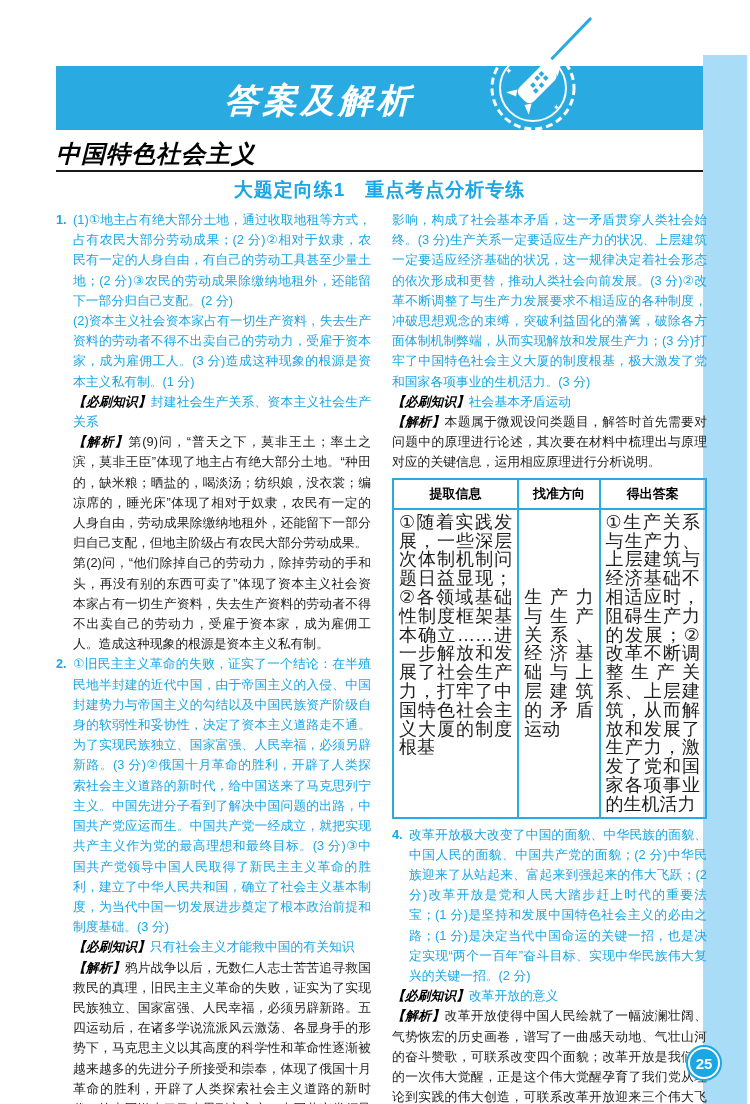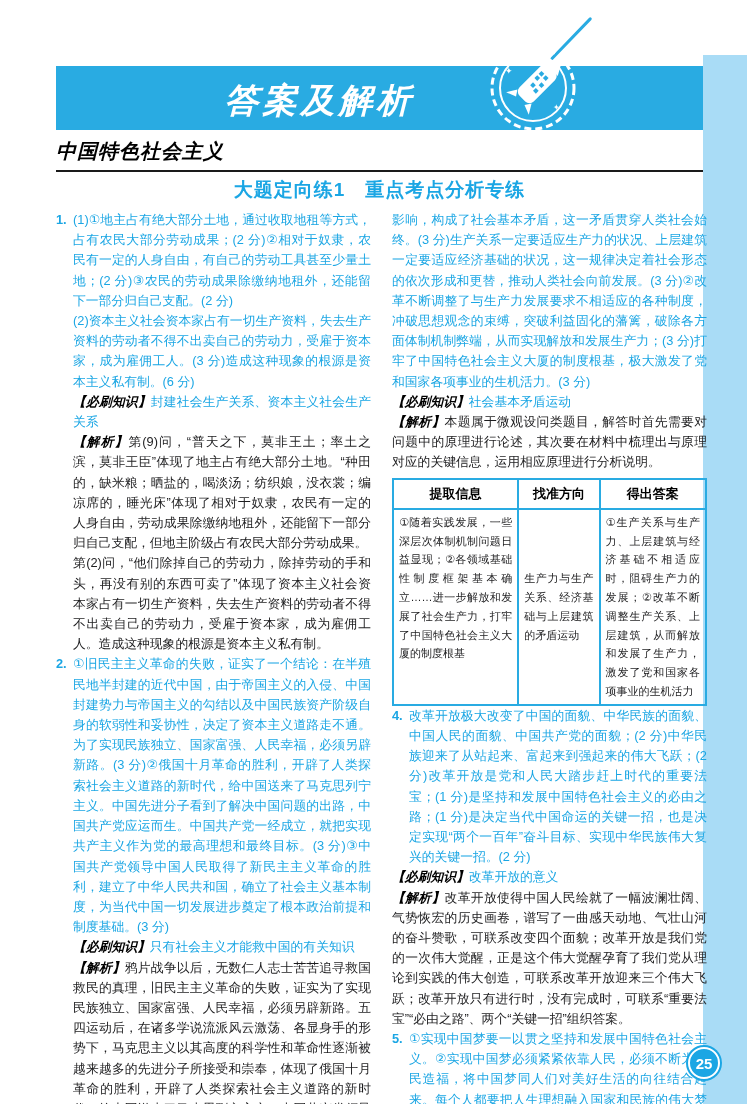--- a/index.html
+++ b/index.html
@@ -22,45 +22,45 @@
     font-size:34px; font-weight:bold; color:#fff; letter-spacing:4px;font-style:italic;
   }
   
   .stamp{position:absolute; left:487px; top:40px; width:92px; height:92px;}
   .needle{
     position:absolute; left:551px; top:58px; width:58px; height:3px;
     background:var(--banner); transform:rotate(-46deg); transform-origin:left center; border-radius:2px;
   }
   
   .section-label{
-    position:absolute; left:56px; top:138px; font-size:20px; font-weight:bold; font-style:italic;
+    position:absolute; left:56px; top:138px; font-size:24px; font-weight:bold; font-style:italic;
     color:#000; letter-spacing:1px;
   }
   .section-rule{position:absolute; left:56px; top:170px; width:647px; height:2px; background:#1a1a1a;}
   
   .page-title{
     position:absolute; left:56px; top:177px; width:647px; text-align:center;
     color:var(--blue); font-weight:bold; font-size:19px; letter-spacing:1px;
   }
   
   .columns{position:absolute; left:56px; top:210px; width:651px; display:flex; gap:21px;}
   .col{width:315px; font-size:12.8px; line-height:20.2px; text-align:justify;}
   .col p{margin:0; text-align:justify;}
   .ans{display:flex;}
   .ans .num{flex:0 0 17px; color:var(--blue); font-weight:bold;}
   .ans .body{flex:1; min-width:0;}
   .b{color:var(--blue); font-weight:normal;}
   .lbl{color:#000; font-weight:bold;font-style:italic;}  
   
   .k-table{
-    width:100%; border-collapse:collapse; table-layout:fixed; margin:5px 0 0 0;
+    width:100%; border-collapse:collapse; table-layout:fixed; margin:5px 0 6px 0;
   }
   .k-table th,.k-table td{border:2px solid var(--banner); padding:3px 5px;}
   .k-table th{font-size:13px; font-weight:bold; text-align:center; color:#000; padding:4px 2px;}
-  .k-table td{font-size:11px; line-height:18.8px; text-align:justify; vertical-align:top; color:var(--ink);}
+  .k-table td{font-size:18px; line-height:18.8px; text-align:justify; vertical-align:top; color:var(--ink);}
   .k-table td.mid{vertical-align:middle;}
   .k-table col.c1{width:40%;} .k-table col.c2{width:26%;} .k-table col.c3{width:34%;}
   
   .page-num{
     position:absolute; left:688px; top:1047px; width:28px; height:28px; border-radius:50%;
     background:var(--blue); border:2px solid #fff; box-shadow:0 0 0 2px var(--blue);
     color:#fff; font-weight:bold; font-size:15px; display:flex; align-items:center; justify-content:center;
   }
 </style>
 </head>
@@ -102,21 +102,21 @@
   <div class="page-title">大题定向练1　重点考点分析专练</div>
 
   <div class="columns">
 
     <div class="col">
 
       <div class="ans">
         <span class="num">1.</span>
         <div class="body">
           <p class="b">(1)①地主占有绝大部分土地，通过收取地租等方式，占有农民大部分劳动成果；(2 分)②相对于奴隶，农民有一定的人身自由，有自己的劳动工具甚至少量土地；(2 分)③农民的劳动成果除缴纳地租外，还能留下一部分归自己支配。(2 分)</p>
-          <p class="b">(2)资本主义社会资本家占有一切生产资料，失去生产资料的劳动者不得不出卖自己的劳动力，受雇于资本家，成为雇佣工人。(3 分)造成这种现象的根源是资本主义私有制。(6 分)</p>
+          <p class="b">(2)资本主义社会资本家占有一切生产资料，失去生产资料的劳动者不得不出卖自己的劳动力，受雇于资本家，成为雇佣工人。(3 分)造成这种现象的根源是资本主义私有制。(1 分)</p>
           <p><span class="lbl">【必刷知识】</span><span class="b">封建社会生产关系、资本主义社会生产关系</span></p>
           <p><span class="lbl">【解析】</span><span>第(9)问，“普天之下，莫非王土；率土之滨，莫非王臣”体现了地主占有绝大部分土地。“种田的，缺米粮；晒盐的，喝淡汤；纺织娘，没衣裳；编凉席的，睡光床”体现了相对于奴隶，农民有一定的人身自由，劳动成果除缴纳地租外，还能留下一部分归自己支配，但地主阶级占有农民大部分劳动成果。</span></p>
           <p>第(2)问，“他们除掉自己的劳动力，除掉劳动的手和头，再没有别的东西可卖了”体现了资本主义社会资本家占有一切生产资料，失去生产资料的劳动者不得不出卖自己的劳动力，受雇于资本家，成为雇佣工人。造成这种现象的根源是资本主义私有制。</p>
         </div>
       </div>
 
       <div class="ans">
         <span class="num">2.</span>
         <div class="body">
           <p class="b">①旧民主主义革命的失败，证实了一个结论：在半殖民地半封建的近代中国，由于帝国主义的入侵、中国封建势力与帝国主义的勾结以及中国民族资产阶级自身的软弱性和妥协性，决定了资本主义道路走不通。为了实现民族独立、国家富强、人民幸福，必须另辟新路。(3 分)②俄国十月革命的胜利，开辟了人类探索社会主义道路的新时代，给中国送来了马克思列宁主义。中国先进分子看到了解决中国问题的出路，中国共产党应运而生。中国共产党一经成立，就把实现共产主义作为党的最高理想和最终目标。(3 分)③中国共产党领导中国人民取得了新民主主义革命的胜利，建立了中华人民共和国，确立了社会主义基本制度，为当代中国一切发展进步奠定了根本政治前提和制度基础。(3 分)</p>

